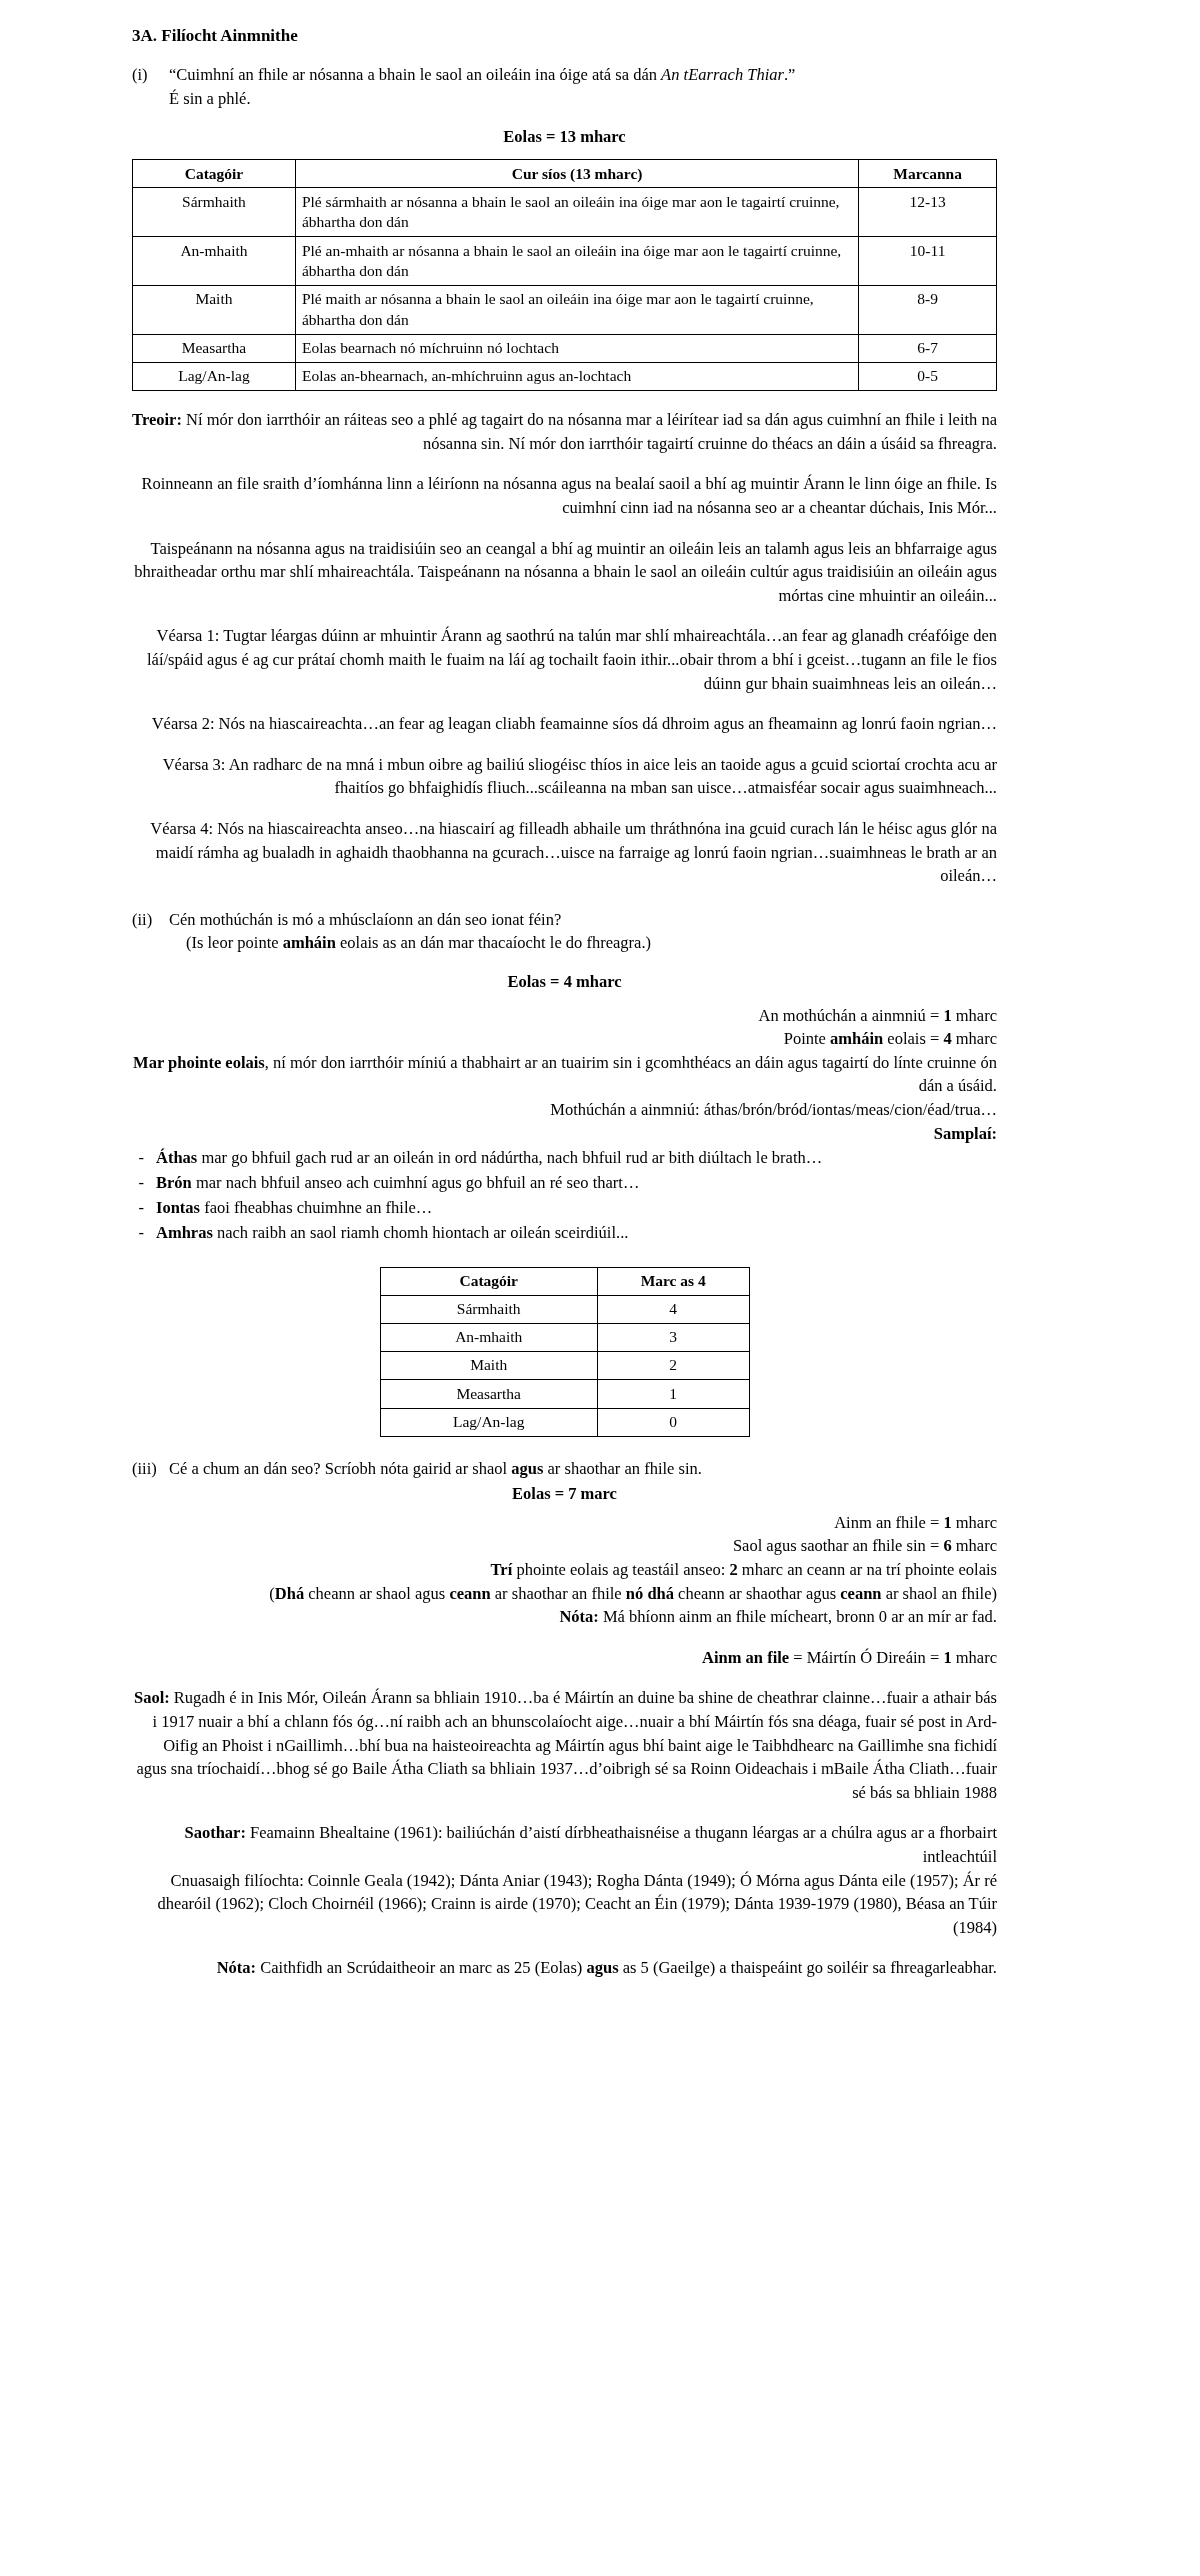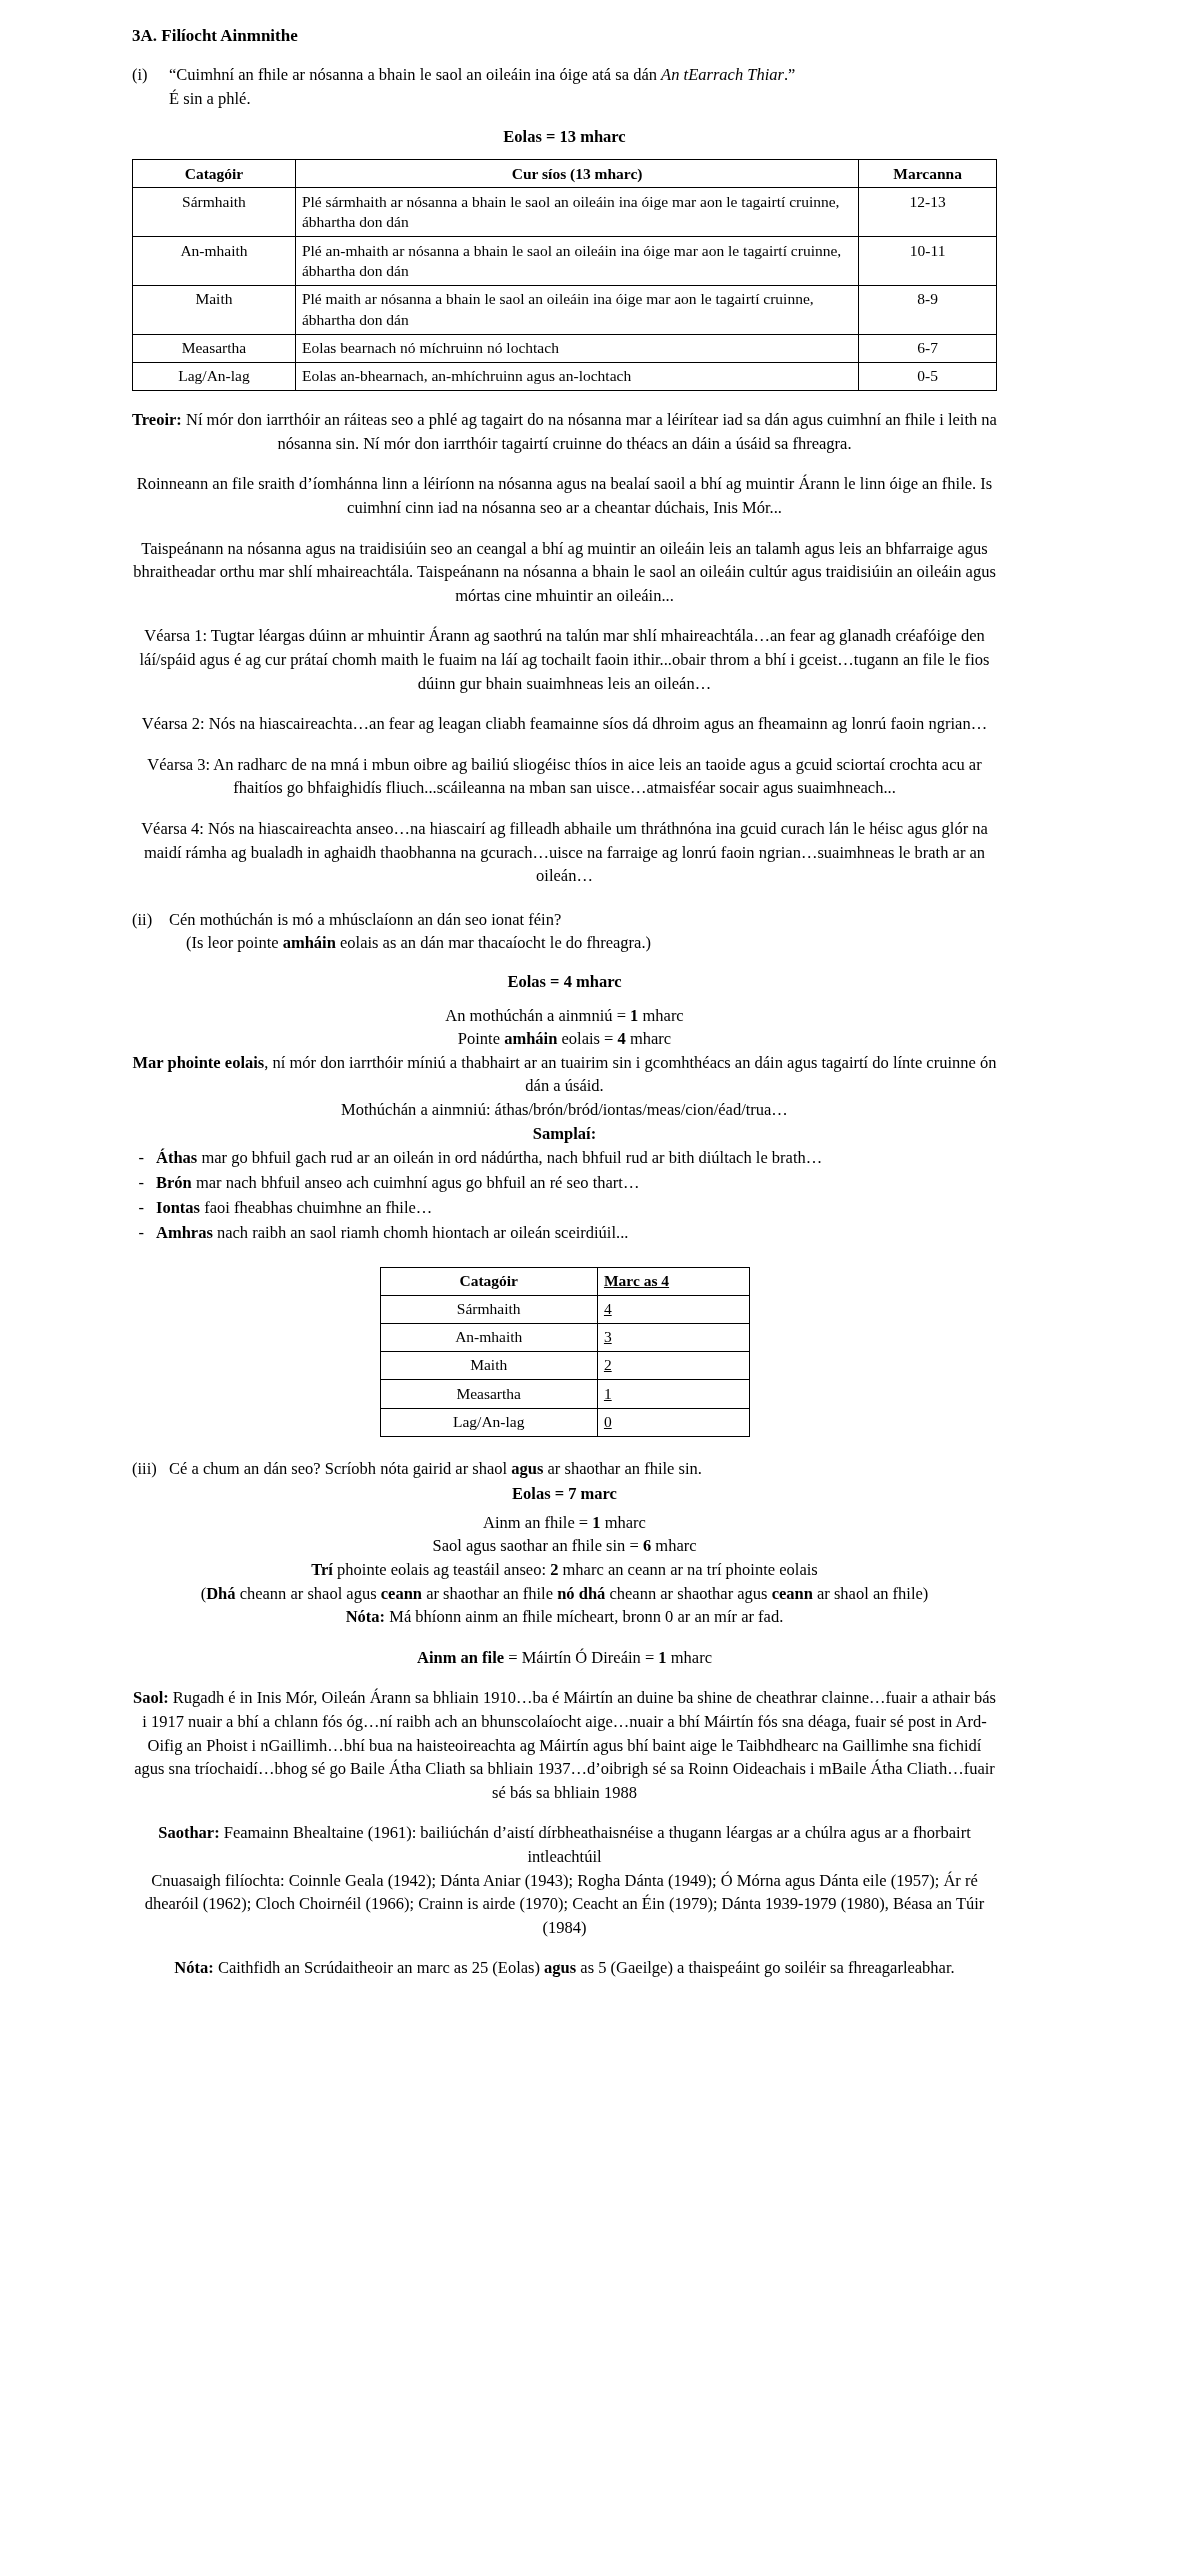--- a/index.html
+++ b/index.html
@@ -61,26 +61,26 @@
   table.rubric th {
     text-align: center;
     font-weight: bold;
   }
   .cat-col { text-align: center; width: 165px; }
   .desc-col { width: 575px; }
   .marks-col { text-align: center; width: 139px; }
   .rubric1 { width: 878px; }
   .rubric2 { width: 370px; }
   .rubric2 .cat2 { text-align: center; width: 218px; }
-  .rubric2 .mark2 { text-align: left; width: 152px; text-decoration: underline; }
+  .rubric2 .mark2 { text-align: center; width: 152px; }
   p.body {
     font-size: 16.5px;
     line-height: 1.43;
     margin: 17px 0 0 0;
-    text-align: center;
+    text-align: right;
   }
   p.tight {
     margin-top: 0;
   }
   .b { font-weight: bold; }
   .i { font-style: italic; }
   .sample-list {
     margin: 0;
     padding: 0;
     list-style: none;

